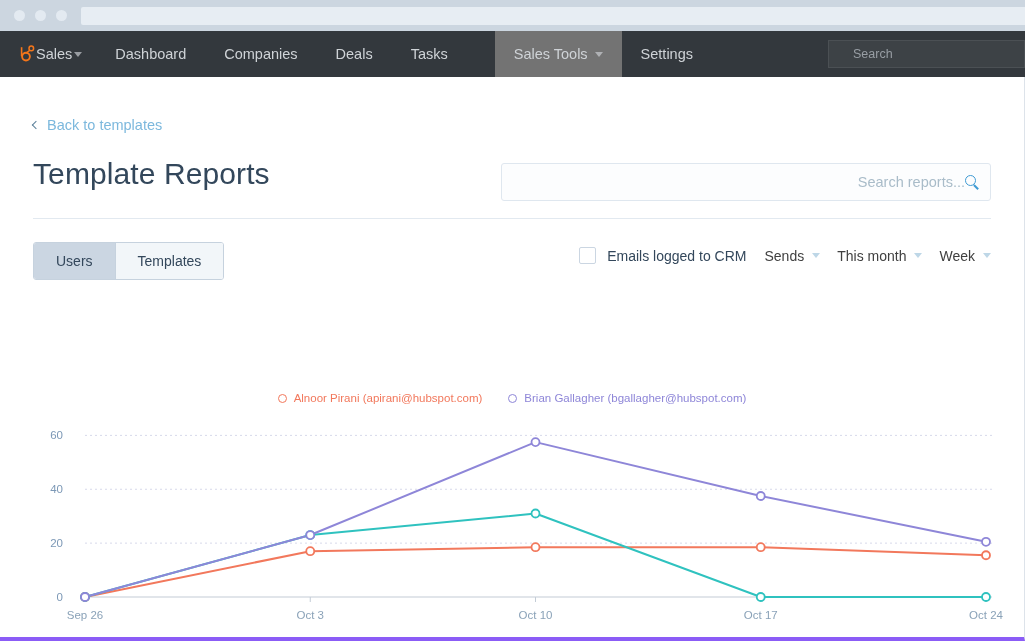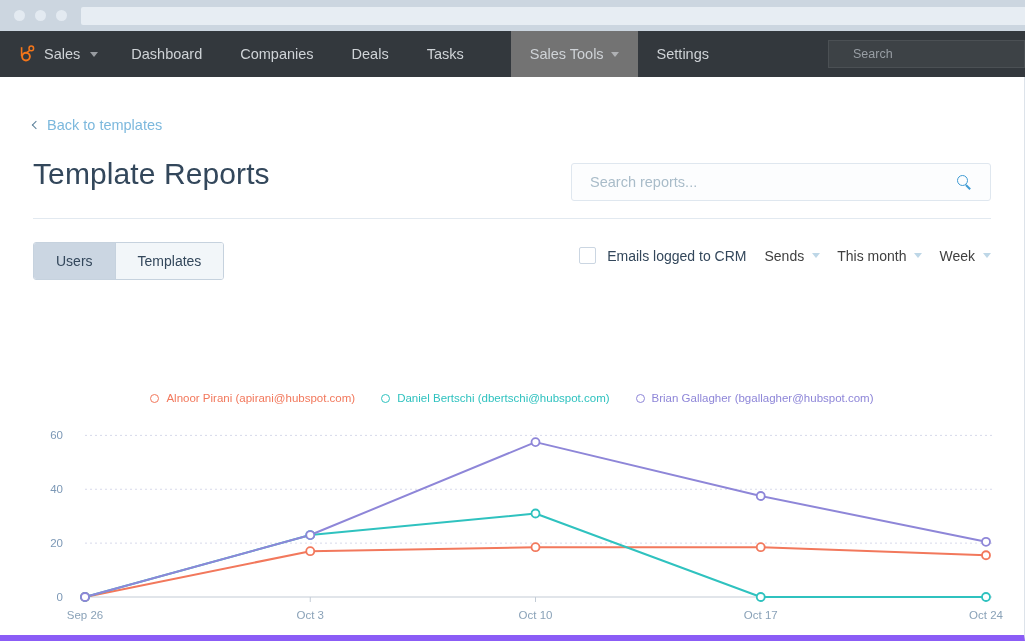--- a/index.html
+++ b/index.html
@@ -36,21 +36,21 @@
 
   
   .app-nav {
     height: 46px;
     background: #33383d;
     display: flex;
     align-items: stretch;
     position: relative;
   }
   .nav-brand {
-    display: flex; align-items: center; gap: 8px;
+    display: flex; align-items: center; gap: 0;
     padding: 0 14px 0 18px;
     color: #cfd3d7;
     font-size: 14.5px;
     cursor: pointer;
   }
   .sprocket { flex: 0 0 auto; display: block; }
   .caret {
     display: inline-block;
     width: 0; height: 0;
     border-left: 4.5px solid transparent;
@@ -78,22 +78,23 @@
     padding-left: 24px;
   }
   .nav-search span { color: #989ea4; font-size: 12.5px; }
 
   
   .page {
     position: relative;
     height: 564px;
     background: #fff;
     border-right: 1px solid #dde3ea;
-    border-bottom: 6px solid #8b5cf6;
+    border-bottom: 4px solid #8b5cf6;
     overflow: hidden;
+    text-align: right;
   }
 
   .back-link {
     position: absolute;
     left: 33px; top: 40px;
     display: flex; align-items: center; gap: 8px;
     color: #7cb8dd;
     font-size: 14.5px;
     cursor: pointer;
   }
@@ -111,26 +112,26 @@
     left: 33px; top: 80px;
     font-size: 30px;
     font-weight: 400;
     color: #33475b;
     letter-spacing: .1px;
   }
 
   .search-reports {
     position: absolute;
     right: 33px; top: 86px;
-    width: 420px; height: 38px;
+    width: 490px; height: 38px;
     border: 1px solid #dfe7ef;
     border-radius: 3px;
     background: #fcfdfe;
     display: flex; align-items: center;
-    padding: 0 18px;
+    padding: 0 10px;
     cursor: text;
   }
   .search-reports .ph { color: #a9bcc9; font-size: 14.5px; flex: 1; }
   .mag {
     width: 15px; height: 15px; position: relative;
   }
   .mag::before {
     content:""; position:absolute; left:0; top:0;
     width: 9px; height: 9px; border-radius: 50%;
     border: 1.8px solid #3f9bd4;
@@ -326,24 +327,20 @@
     <div class="drop">
       <span>Week</span>
       <span class="caret"></span>
     </div>
   </div>
 
   <div class="legend">
     <div class="legend-item" style="color:#f2785c">
       <span class="legend-dot"></span>
       <span>Alnoor Pirani (apirani@hubspot.com)</span>
-    </div>
-    <div class="legend-item" style="color:#2fc2bf">
-      <span class="legend-dot"></span>
-      <span>Daniel Bertschi (dbertschi@hubspot.com)</span>
     </div>
     <div class="legend-item" style="color:#8e86d8">
       <span class="legend-dot"></span>
       <span>Brian Gallagher (bgallagher@hubspot.com)</span>
     </div>
   </div>
 
   <div class="chart-wrap">
     <svg class="chart-svg" id="chart" viewBox="0 0 1024 229" preserveAspectRatio="none">
         <text x="63" y="189" class="ytick">0</text>

